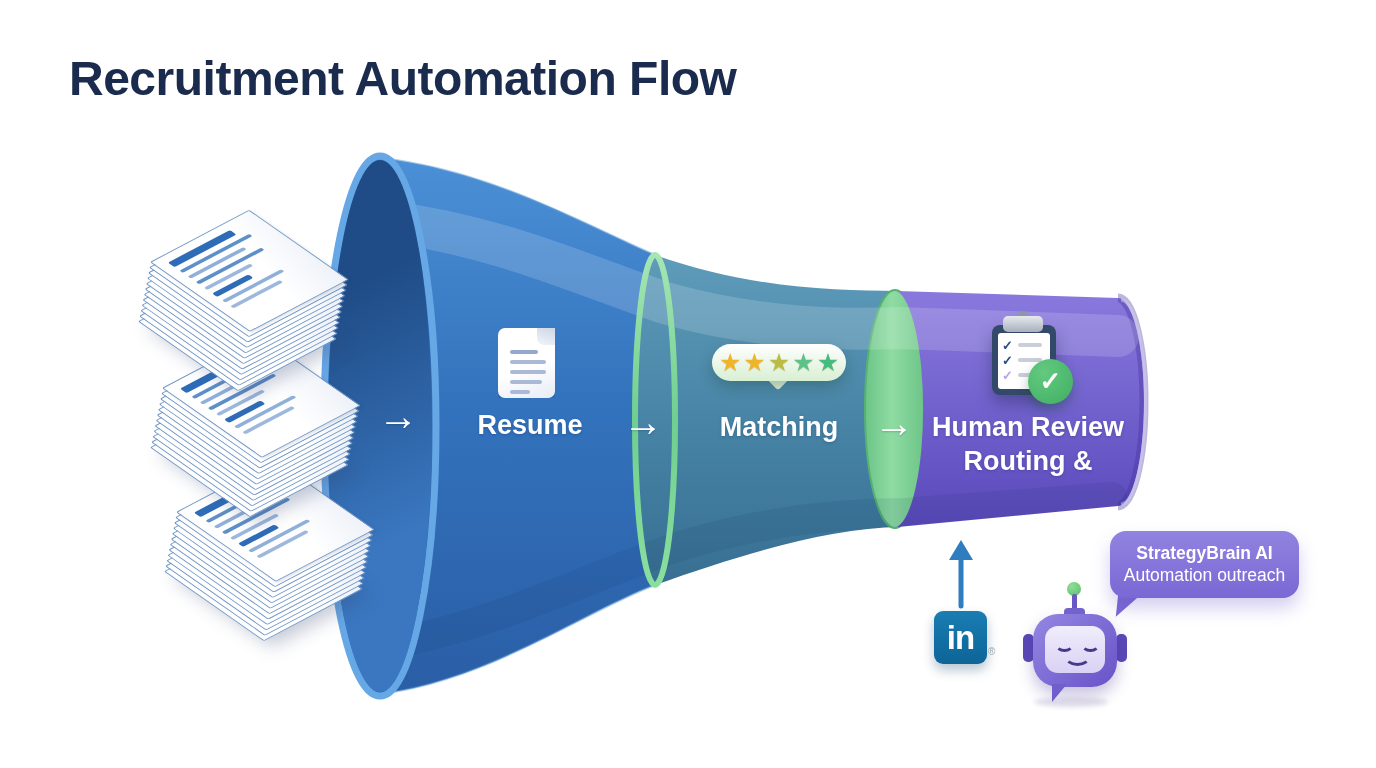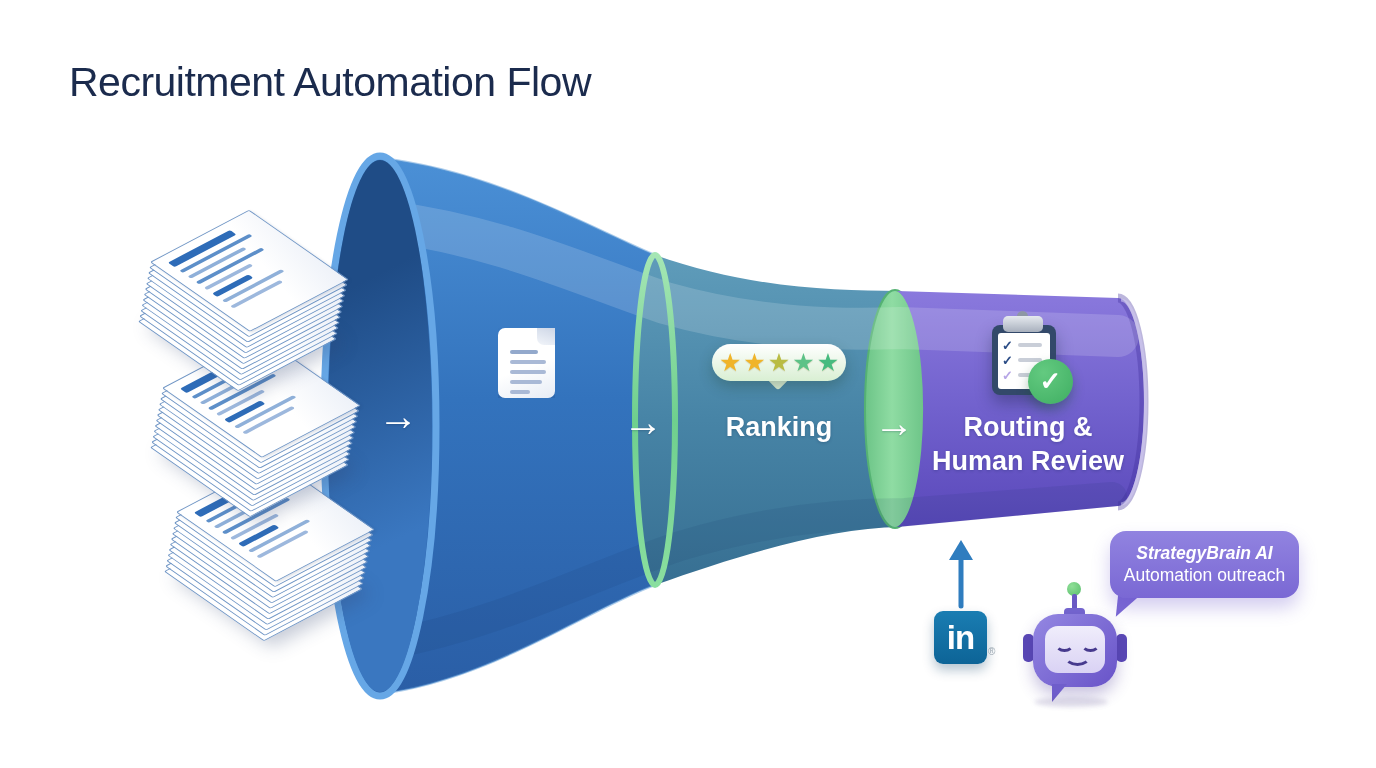--- a/index.html
+++ b/index.html
@@ -3,22 +3,22 @@
 <meta charset="utf-8">
 <style>
   html,body{margin:0;padding:0;}
   body{
     width:1376px;height:768px;position:relative;overflow:hidden;
     background:#ffffff;font-family:"Liberation Sans",sans-serif;
   }
   .abs{position:absolute;}
   
   #title{
-    left:69px;top:59px;width:800px;
-    font-size:41px;font-weight:400;color:#1b2b4d;letter-spacing:-.5px;
+    left:69px;top:51px;width:800px;
+    font-size:48px;font-weight:700;color:#1b2b4d;letter-spacing:-.5px;
   }
   
   #funnel-svg{left:0;top:0;pointer-events:none;}
   
   .stage-label{
     color:#ffffff;text-align:center;font-weight:700;font-size:27px;line-height:34px;
     text-shadow:0 1px 3px rgba(10,30,70,.25);z-index:20;
   }
   #label-stage1{left:430px;top:408px;width:200px;}
   #label-stage2{left:679px;top:410px;width:200px;}
@@ -135,21 +135,21 @@
     border-top:18px solid #6f5ecb;border-right:15px solid transparent;}
   #rb-shadow{left:22px;top:115px;width:74px;height:10px;border-radius:50%;
     background:rgba(100,90,150,.18);filter:blur(2px);}
   
   #bubble{
     left:1110px;top:531px;width:189px;height:67px;border-radius:16px;z-index:21;
     background:linear-gradient(180deg,#9183e0,#7a68d4);
     box-shadow:0 10px 18px rgba(100,80,200,.28);
     color:#ffffff;text-align:center;padding-top:11px;box-sizing:border-box;
   }
-  #bubble .b1{font-size:17.5px;font-weight:700;line-height:22px;font-style:italic;}
+  #bubble .b1{font-size:17.5px;font-weight:700;line-height:22px;}
   #bubble .b2{font-size:17.5px;font-weight:400;line-height:22px;}
   #bubble-tail{
     left:1117px;top:594px;width:0;height:0;z-index:20;
     border-top:24px solid #7a68d4;border-right:22px solid transparent;
     transform:rotate(6deg);
   }
 </style>
 </head>
 <body>
 
@@ -297,34 +297,35 @@
 <div id="doc-icon" class="abs"></div>
 <div id="doc-fold" class="abs"></div>
 <div class="abs doc-lines">
     <i></i>
     <i></i>
     <i></i>
     <i></i>
     <i></i>
   </div>
 <div id="label-stage1" class="abs stage-label">
+  <div>Resume</div>
 </div>
 
 <div id="star-badge-tail" class="abs"></div>
 <div id="star-badge" class="abs">
   <span id="star-row" style="display:flex;align-items:center;">
       <span style="color: rgb(240, 180, 41);">★</span>
       <span style="color: rgb(240, 180, 41);">★</span>
       <span style="color: rgb(185, 188, 67);">★</span>
       <span style="color: rgb(92, 194, 135);">★</span>
       <span style="color: rgb(70, 187, 127);">★</span>
     </span>
 </div>
 <div id="label-stage2" class="abs stage-label">
-  <div>Ranking</div>
+  <div>Matching</div>
 </div>
 
 <div id="clip-knob" class="abs"></div>
 <div id="clip-board" class="abs"></div>
 <div id="clip-tab" class="abs"></div>
 <div id="clip-paper" class="abs"></div>
 <div class="abs clip-row" style="top:339px;">
   <span class="chk chk-navy">✓</span>
     <span class="ln"></span>
 </div>
@@ -333,22 +334,22 @@
     <span class="ln"></span>
 </div>
 <div class="abs clip-row" style="top:369px;">
   <span class="chk chk-purple">✓</span>
     <span class="ln"></span>
 </div>
 <div id="clip-ok" class="abs">
   <span>✓</span>
 </div>
 <div id="label-stage3" class="abs stage-label">
+  <div>Human Review</div>
   <div>Routing &amp;</div>
-  <div>Human Review</div>
 </div>
 
 <div id="linkedin-icon" class="abs">
   <span>in</span>
 </div>
 <div id="linkedin-r" class="abs">®</div>
 
 <div id="robot" class="abs">
   <div id="rb-ball" class="rb"></div>
   <div id="rb-stem" class="rb"></div>

